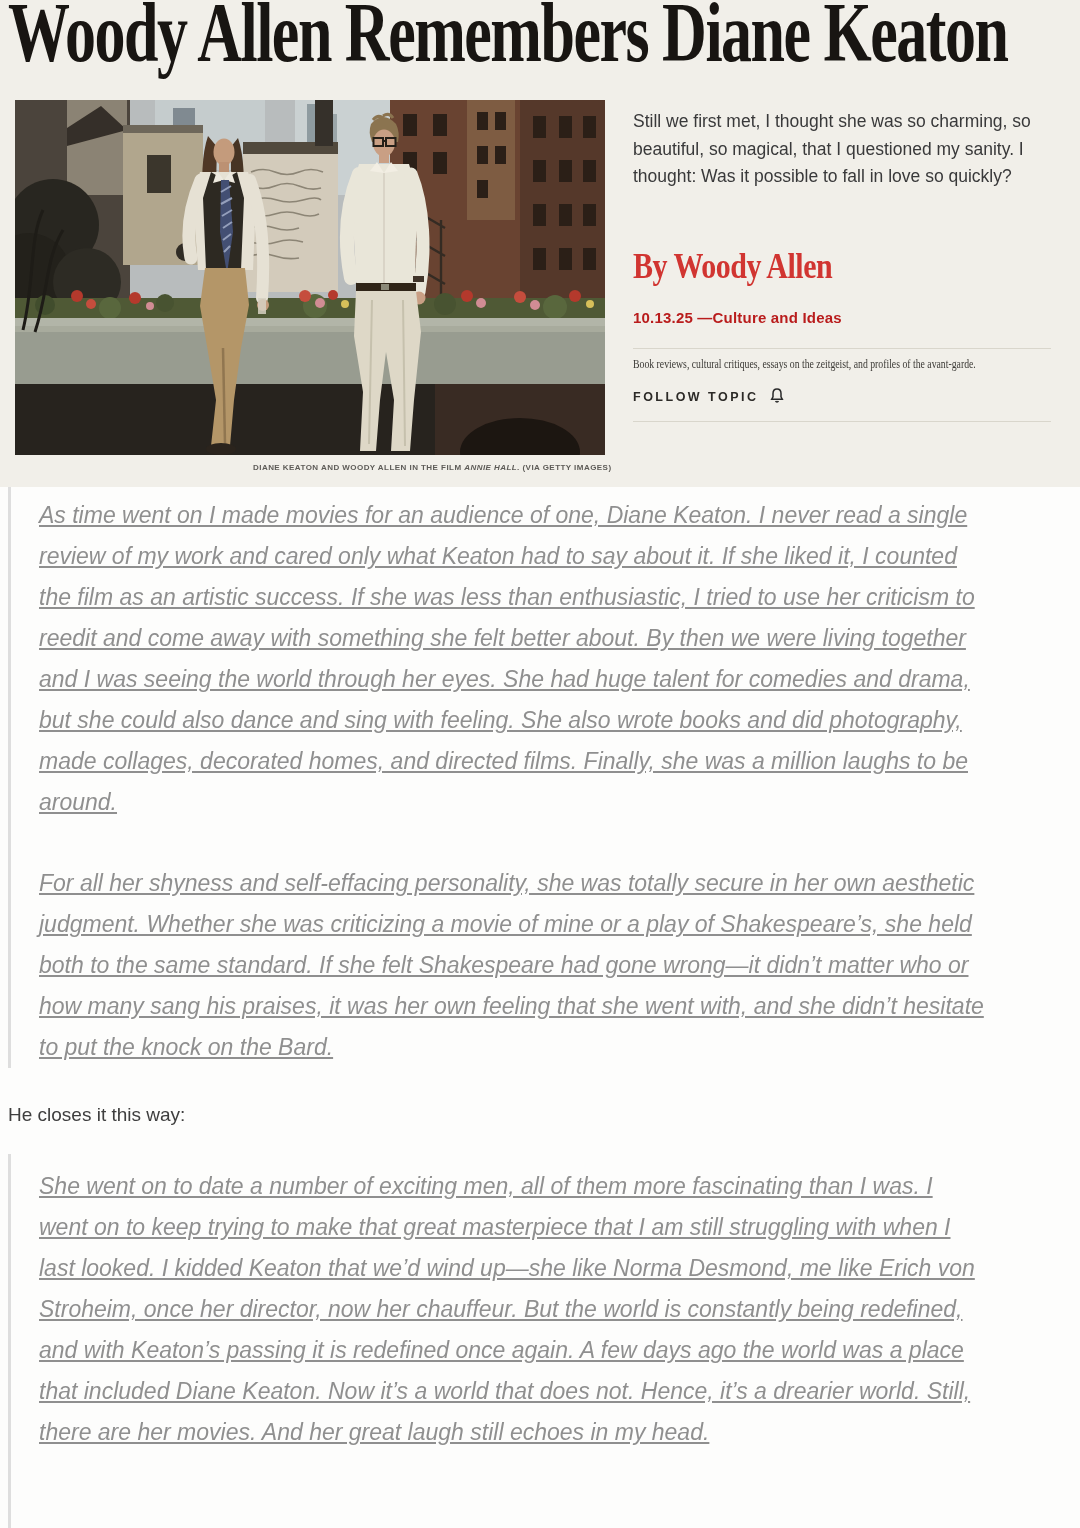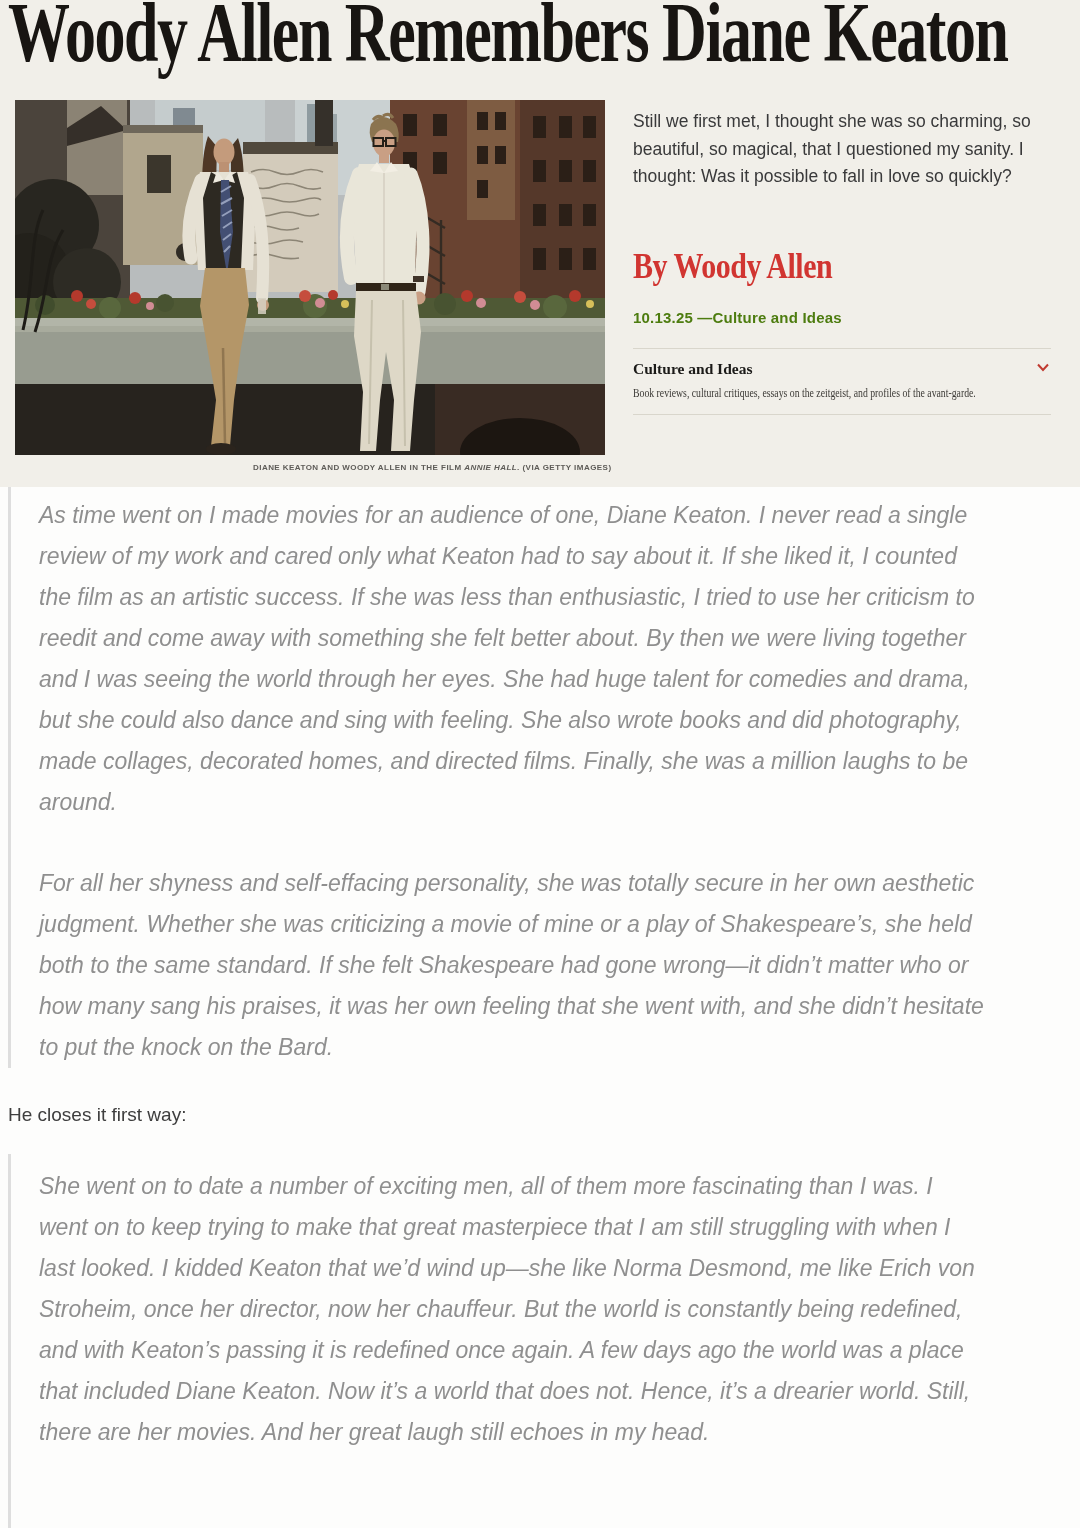--- a/index.html
+++ b/index.html
@@ -25,37 +25,37 @@
   }
   .caption .cap-italic { font-style:italic; }
 
   .aside { position:absolute; top:108px; left:633px; width:418px; }
   .pull-quote { margin:0; font-size:17.5px; line-height:1.58; color:#39393a; }
   .byline {
     margin:54px 0 0 0; font-family:"Liberation Serif", serif; font-weight:700;
     font-size:30px; letter-spacing:-0.5px; color:#d13531;
     transform:scaleY(1.22); transform-origin:left top; white-space:nowrap;
   }
-  .dateline { margin-top:30px; font-size:15px; font-weight:700; color:#4d7c0f; letter-spacing:0.2px; }
+  .dateline { margin-top:30px; font-size:15px; font-weight:700; color:#b91c1c; letter-spacing:0.2px; }
   .rule { margin-top:22px; border:none; border-top:1px solid #d9d6cc; height:0; }
   .topic-row { margin-top:10px; display:flex; align-items:center; justify-content:space-between; cursor:pointer; }
   .topic-name { font-family:"Liberation Serif", serif; font-weight:700; font-size:15.5px; color:#1b1a18; }
   .topic-desc {
     margin-top:7px; font-family:"Liberation Serif", serif; font-size:12.5px; color:#3c3a36;
     white-space:nowrap; transform:scaleX(0.78); transform-origin:left center;
   }
   .follow-row { margin-top:15px; display:flex; align-items:center; gap:10px; cursor:pointer; }
   .follow-label { font-size:12.5px; font-weight:700; letter-spacing:2.5px; color:#2c2a27; }
   .rule2 { margin-top:13px; border:none; border-top:1px solid #d9d6cc; height:0; }
 
   .panel { position:absolute; top:487px; left:0; width:1080px; height:1041px; background:#fdfdfc; }
   .bq { margin:0 0 0 8px; border-left:3px solid #dedede; padding:8px 40px 0 28px; }
   .bq p {
     margin:0; max-width:945px; font-style:italic;
-    font-size:23px; line-height:41px; color:#8f8f8f;
+    font-size:23px; line-height:41px; color:#8f8f8f;text-decoration:underline;
   }
   .bq p + p { margin-top:40px; }
   .interjection { margin:36px 0 0 8px; font-size:19px; color:#3e3e3e; }
   .bq2 { margin-top:28px; padding-top:12px; min-height:400px; }
 </style>
 </head>
 <body>
 
 <div class="top-band"></div>
 
@@ -198,34 +198,35 @@
     <rect x="0" y="0" width="590" height="355" fill="#b08a5a" opacity="0.05"></rect>
   </svg>
   <div class="caption"><span>DIANE KEATON AND WOODY ALLEN IN THE FILM </span><span class="cap-italic">ANNIE HALL.</span><span> (VIA GETTY IMAGES)</span></div>
 </div>
 
 <div class="aside">
   <p class="pull-quote">Still we first met, I thought she was so charming, so beautiful, so magical, that I questioned my sanity. I thought: Was it possible to fall in love so quickly?</p>
   <div class="byline">By Woody Allen</div>
   <div class="dateline">10.13.25 —Culture and Ideas</div>
   <hr class="rule">
-  <div class="topic-row">
-    <span class="topic-name">Culture and Ideas</span>
+  <div class="topic-desc">Book reviews, cultural critiques, essays on the zeitgeist, and profiles of the avant-garde.</div>
+  <div class="follow-row">
+    <span class="follow-label">FOLLOW TOPIC</span>
     <span>
-      <svg width="16" height="16" viewBox="0 0 16 16">
-          <polyline points="3,5.5 8,11 13,5.5" fill="none" stroke="#c03a30" stroke-width="2"></polyline>
+      <svg width="16" height="17" viewBox="0 0 16 17">
+          <path d="M8 2 C5.6 2 4 4 4 6.6 L4 9.8 L2.7 12.2 L13.3 12.2 L12 9.8 L12 6.6 C12 4 10.4 2 8 2 Z" fill="none" stroke="#2a2a2a" stroke-width="1.5"></path>
+          <path d="M6.6 14 a1.5 1.5 0 0 0 2.8 0" fill="none" stroke="#2a2a2a" stroke-width="1.5"></path>
         </svg>
     </span>
   </div>
-  <div class="topic-desc">Book reviews, cultural critiques, essays on the zeitgeist, and profiles of the avant-garde.</div>
   <hr class="rule2">
 </div>
 
 <div class="panel">
   <blockquote class="bq">
     <p>As time went on I made movies for an audience of one, Diane Keaton. I never read a single review of my work and cared only what Keaton had to say about it. If she liked it, I counted the film as an artistic success. If she was less than enthusiastic, I tried to use her criticism to reedit and come away with something she felt better about. By then we were living together and I was seeing the world through her eyes. She had huge talent for comedies and drama, but she could also dance and sing with feeling. She also wrote books and did photography, made collages, decorated homes, and directed films. Finally, she was a million laughs to be around.</p>
     <p>For all her shyness and self-effacing personality, she was totally secure in her own aesthetic judgment. Whether she was criticizing a movie of mine or a play of Shakespeare’s, she held both to the same standard. If she felt Shakespeare had gone wrong—it didn’t matter who or how many sang his praises, it was her own feeling that she went with, and she didn’t hesitate to put the knock on the Bard.</p>
   </blockquote>
-  <p class="interjection">He closes it first way:</p>
+  <p class="interjection">He closes it this way:</p>
   <blockquote class="bq bq2">
     <p>She went on to date a number of exciting men, all of them more fascinating than I was. I went on to keep trying to make that great masterpiece that I am still struggling with when I last looked. I kidded Keaton that we’d wind up—she like Norma Desmond, me like Erich von Stroheim, once her director, now her chauffeur. But the world is constantly being redefined, and with Keaton’s passing it is redefined once again. A few days ago the world was a place that included Diane Keaton. Now it’s a world that does not. Hence, it’s a drearier world. Still, there are her movies. And her great laugh still echoes in my head.</p>
   </blockquote>
 </div>
 
 </body></html>

